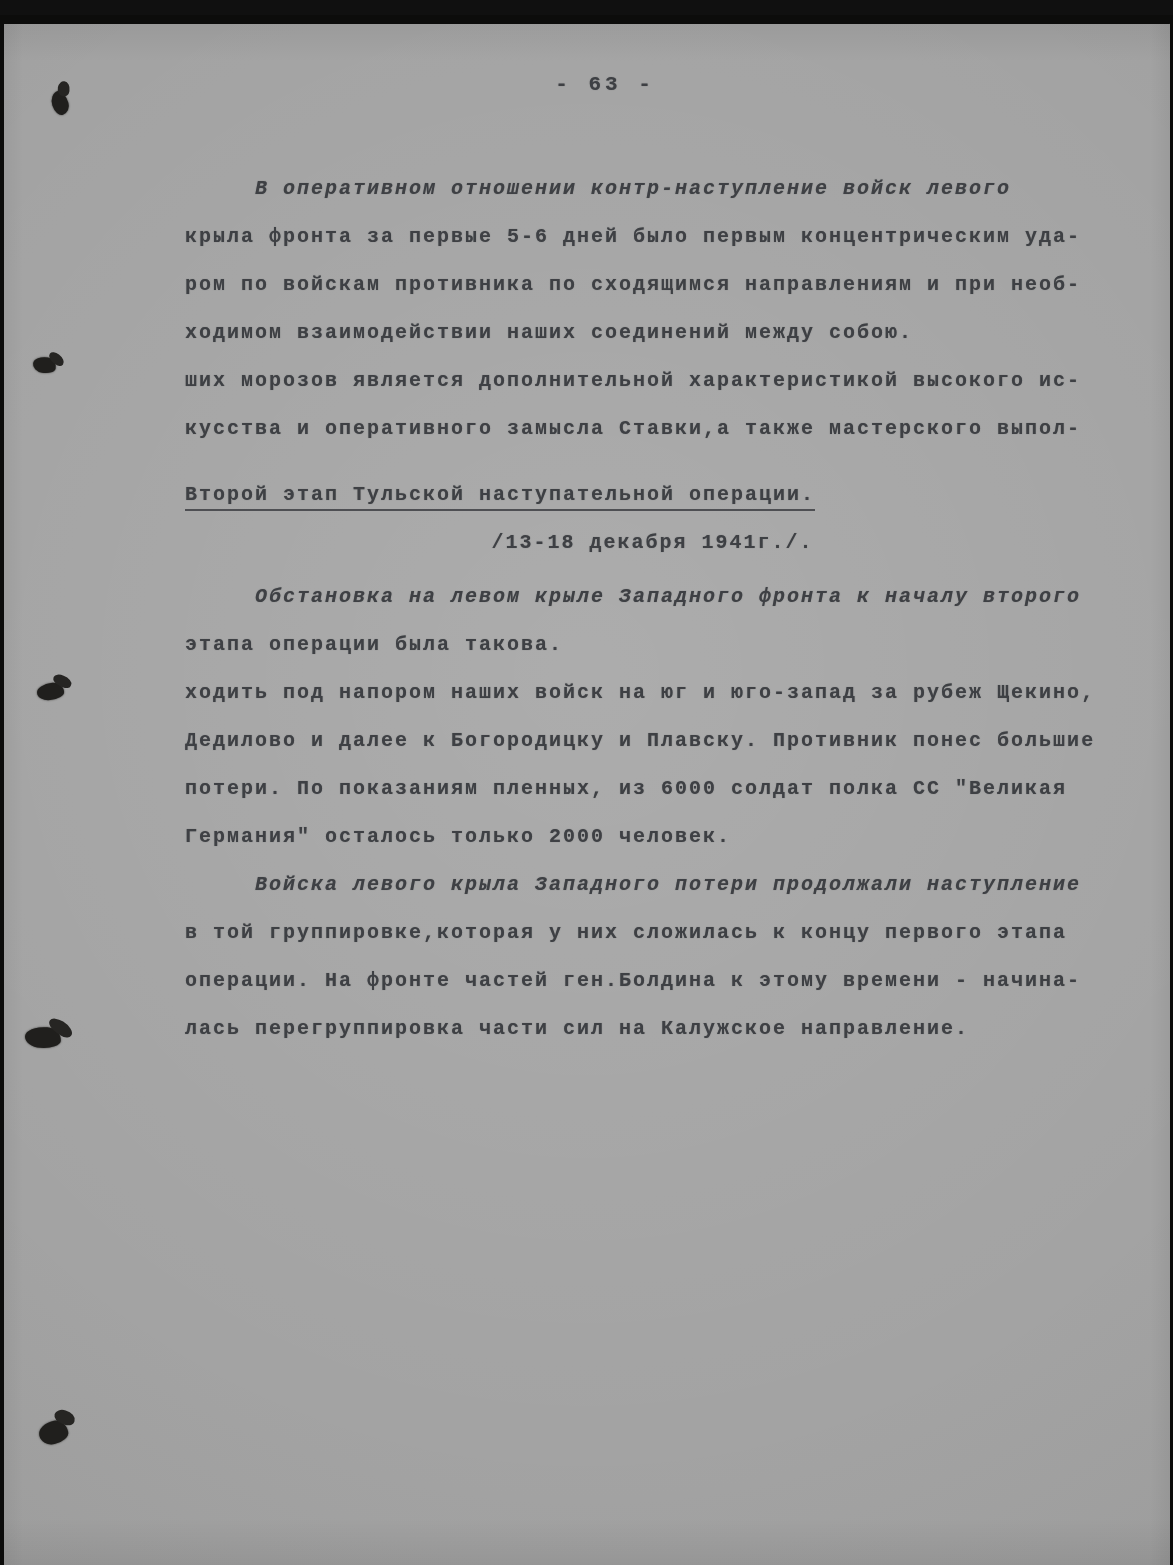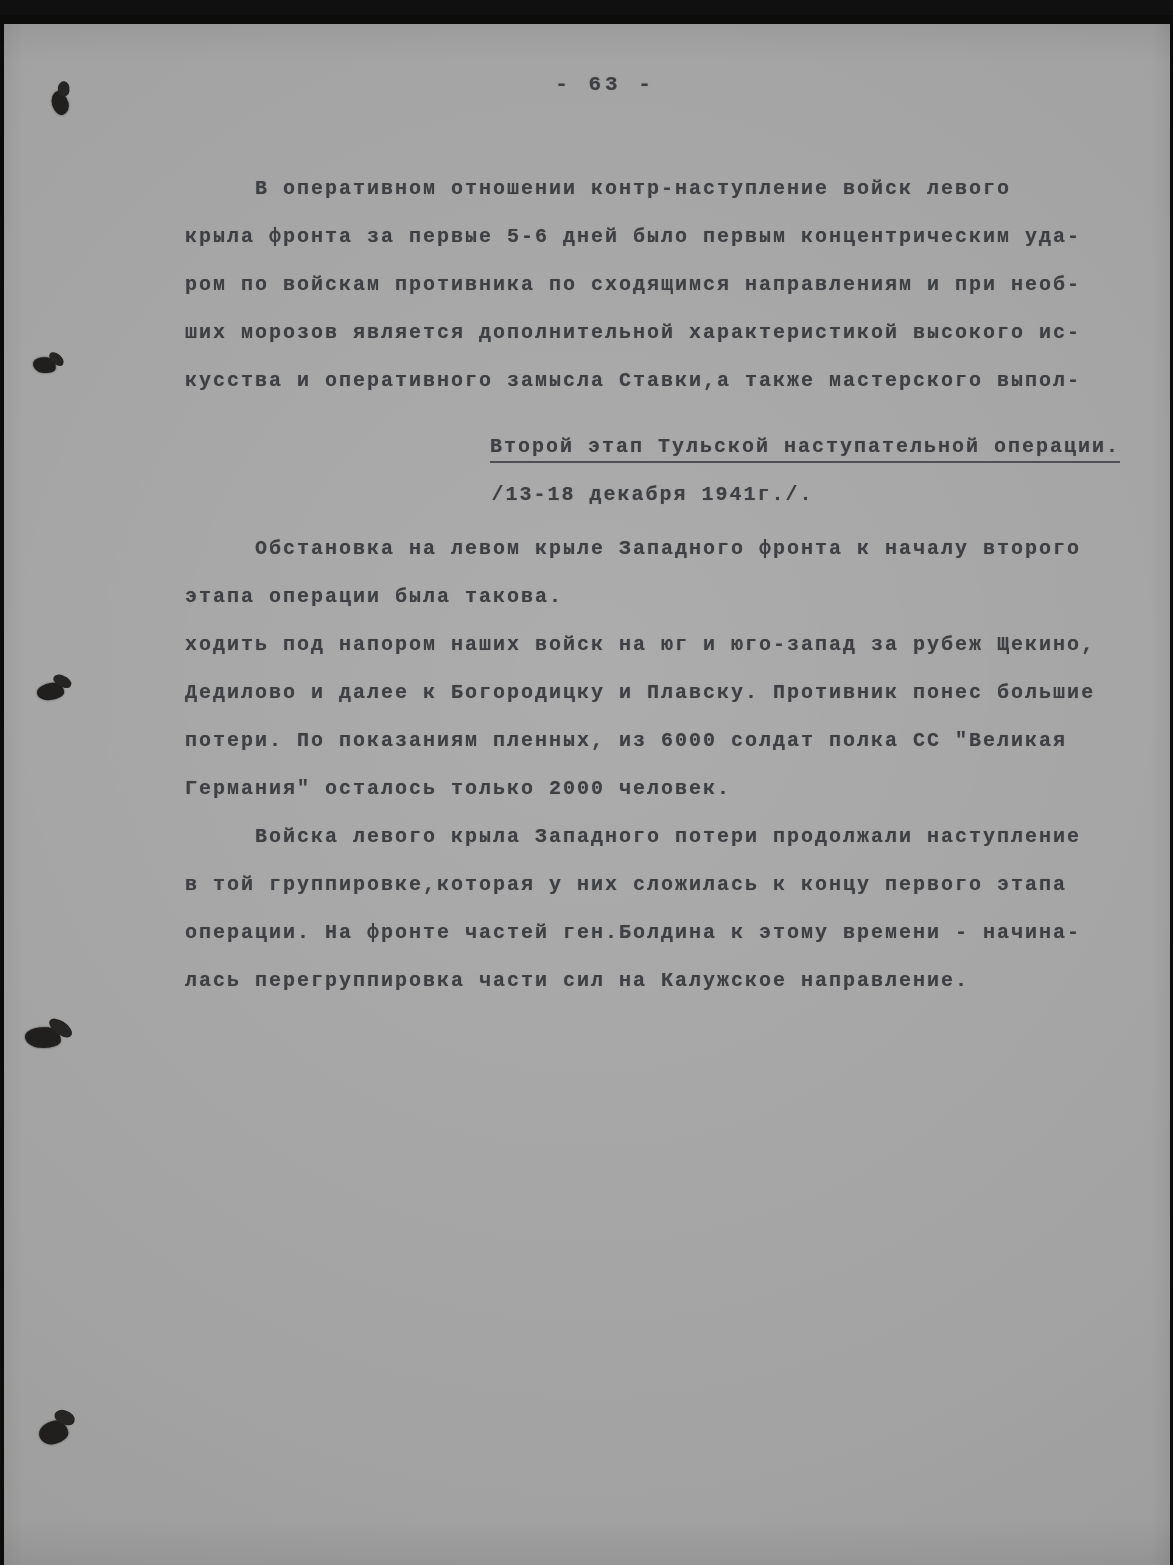--- a/index.html
+++ b/index.html
@@ -79,23 +79,23 @@
     left: 185px;
     width: 935px;
     font-size: 20px;
     font-weight: bold;
     letter-spacing: 2px;
     text-shadow: 0 0 1px rgba(62,64,68,0.50);
     z-index: 1;
   }
   .paragraph { margin: 0; }
   .line { line-height: 48px; white-space: pre; }
-  .line.first { padding-left: 70px; }
+  .line.first { padding-left: 70px; font-style: italic; }
   .heading {
-    text-align: right;
+    text-align: left;
     line-height: 48px;
     margin-top: 18px;
   }
   .heading-text {
     border-bottom: 2px solid rgba(62,64,68,0.85);
     padding-bottom: 3px;
   }
   .subheading {
     text-align: center;
     line-height: 48px;
@@ -118,20 +118,21 @@
   <div class="artifact a4"></div>
   <div class="artifact a5"></div>
 
   <div class="pagenum">- 63 -</div>
 
   <div class="content">
       <div class="paragraph">
         <div class="line first">В оперативном отношении контр-наступление войск левого</div>
         <div class="line">крыла фронта за первые 5-6 дней было первым концентрическим уда-</div>
         <div class="line">ром по войскам противника по сходящимся направлениям и при необ-</div>
+        <div class="line">ходимом взаимодействии наших соединений между собою.</div>
       </div>
       <div class="paragraph">
         <div class="line">ших морозов является дополнительной характеристикой высокого ис-</div>
         <div class="line">кусства и оперативного замысла Ставки,а также мастерского выпол-</div>
       </div>
       <div class="heading"><span class="heading-text">Второй этап Тульской наступательной операции.</span></div>
       <div class="subheading">/13-18 декабря 1941г./.</div>
       <div class="paragraph">
         <div class="line first">Обстановка на левом крыле Западного фронта к началу второго</div>
         <div class="line">этапа операции была такова.</div>

